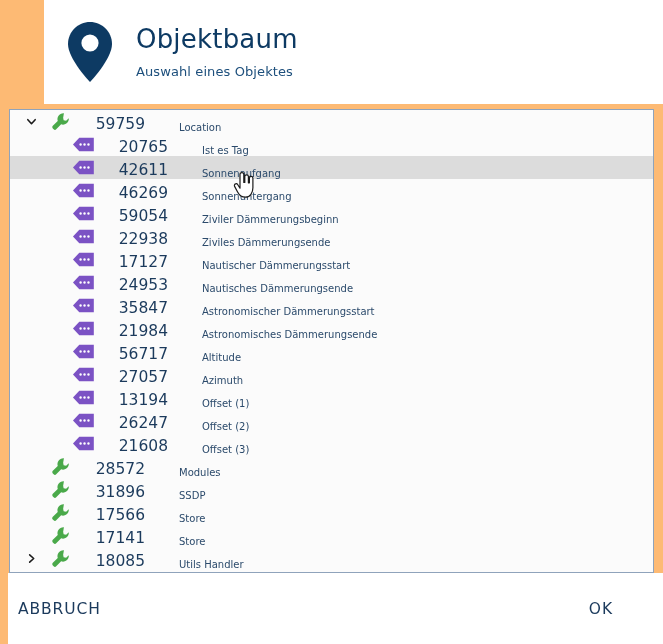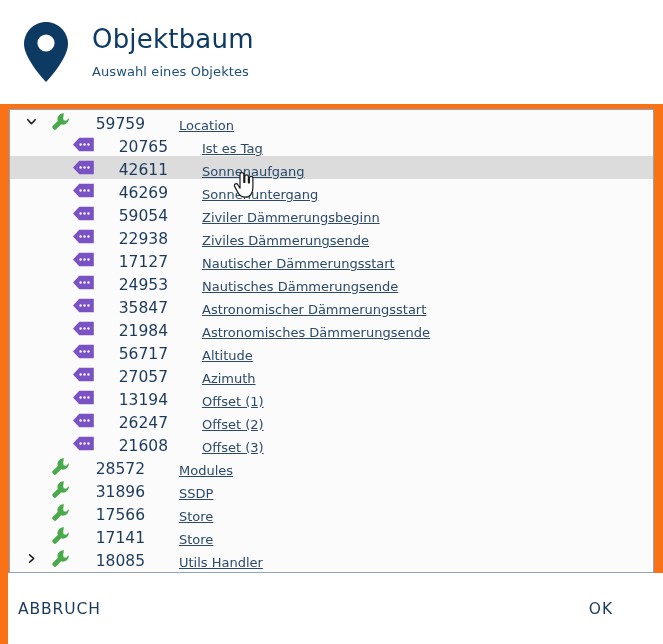--- a/index.html
+++ b/index.html
@@ -5,22 +5,22 @@
   * { box-sizing: border-box; margin: 0; padding: 0; }
   html, body {
     width: 663px; height: 644px;
     background: #ffffff;
     font-family: "DejaVu Sans", "Liberation Sans", sans-serif;
     overflow: hidden;
   }
   #app {
     position: relative;
     width: 663px; height: 644px;
-    background: #f97316;
-    display: flex; flex-direction: column;
+    background: #fdba74;
+    display: flex; flex-direction: column; padding-left: 44px;
   }
 
   
   #header {
     height: 104px;
     flex: 0 0 104px;
     display: flex; align-items: center;
     padding-left: 22px;
     background: #ffffff;
   }
@@ -69,23 +69,22 @@
   }
   .row-icon svg { display: block; }
 
   .row-id {
     width: 74px; flex: 0 0 74px;
     text-align: right;
     font-size: 15.5px; color: #1b3a5c;
     padding-right: 2px;
   }
   .row-label {
-    font-size: 13px; color: #2b4a6b;
+    font-size: 10px; color: #2b4a6b;
     padding-left: 32px;
-    text-decoration: underline;
   }
 
   
   .lvl1 { padding-left: 37px; }   
   .lvl2 { padding-left: 60px; }   
 
   
   #hand-cursor {
     position: absolute;
     left: 233px; top: 172px;

